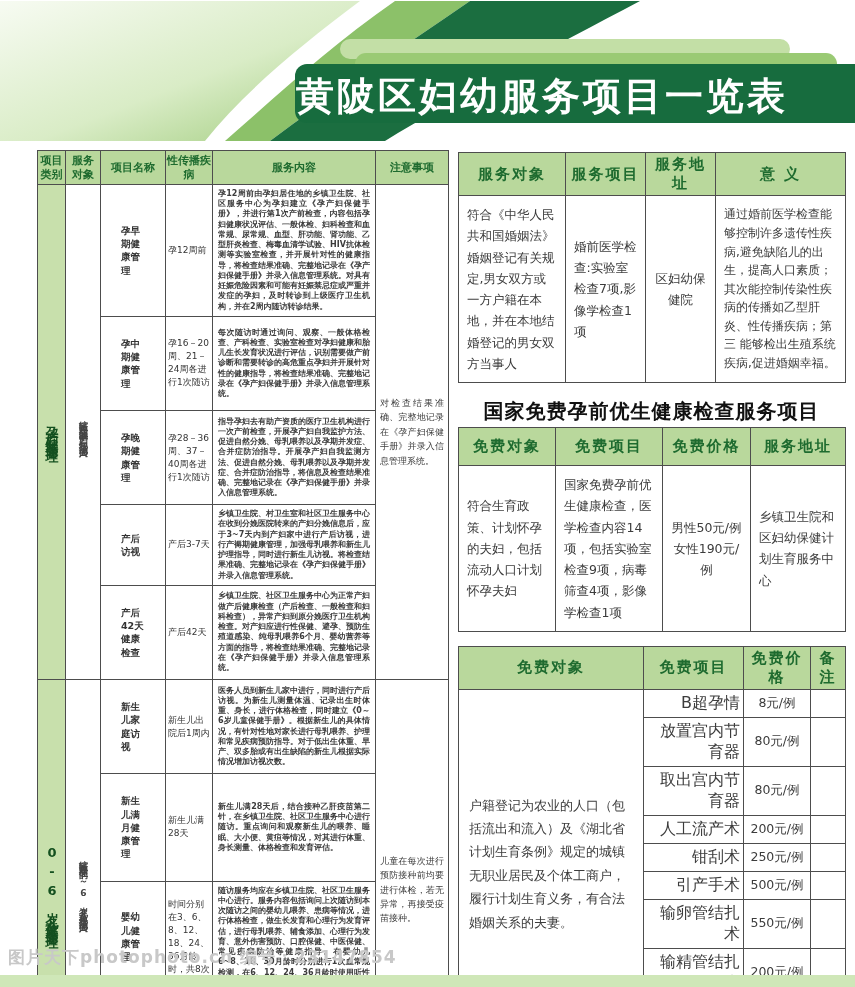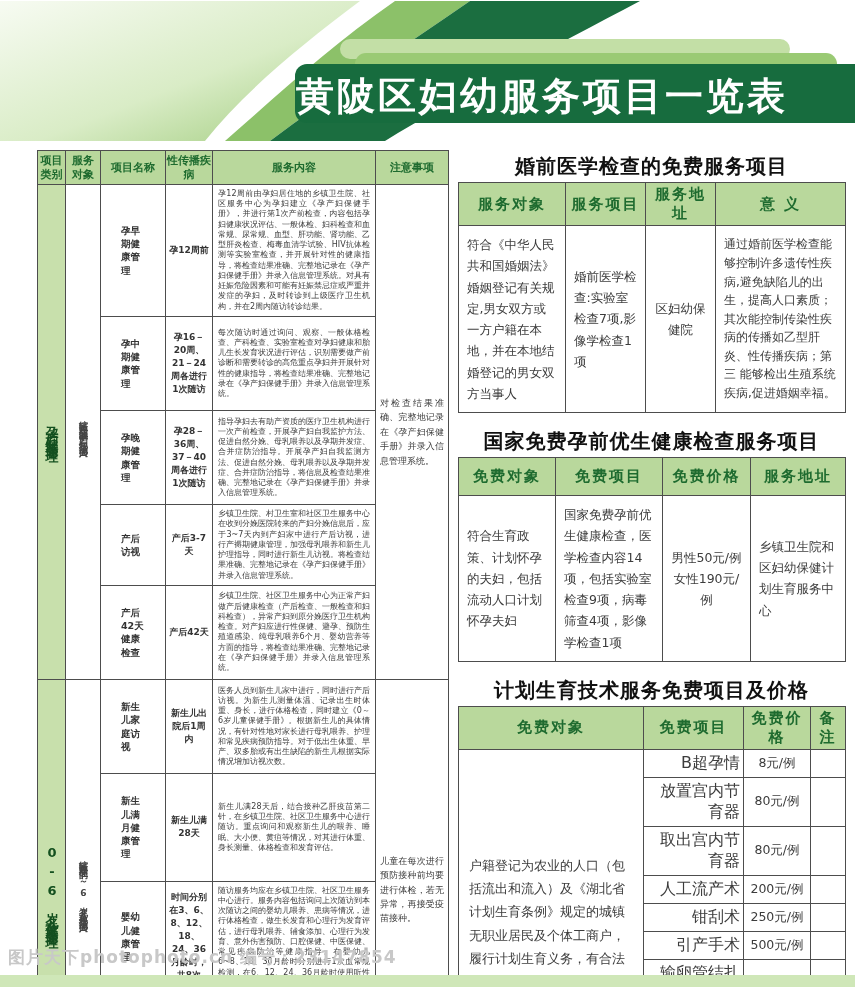--- a/index.html
+++ b/index.html
@@ -22,22 +22,22 @@
   table.grid th, table.grid td { border:1px solid #4d4d4d; vertical-align:middle; overflow:hidden; }
   table.grid th { background:#b9d89c; color:#1e6b2f; font-weight:bold; }
   .main th { font-size:11px; line-height:1.25; padding:2px 1px; height:34px; }
   .vcat { background:#c8e0ac; text-align:center; }
   .vcat span { writing-mode:vertical-lr; text-orientation:upright; font-size:13px; font-weight:bold;
     color:#14501f; letter-spacing:4px; display:inline-block; }
   .vtarget { background:#ffffff; text-align:center; }
   .vtarget span { writing-mode:vertical-lr; text-orientation:upright; font-size:9px; font-weight:bold;
     color:#444444; letter-spacing:2px; display:inline-block; }
   .pname { font-size:9.5px; font-weight:bold; color:#333333; text-align:left; padding:20px; line-height:1.4; }
-  .ptime { font-size:9px; font-weight:bold; color:#333333; text-align:center; padding:2px; line-height:1.45; }
-  .pcontent { font-size:8px; color:#3c3c3c; text-align:justify; padding:4px 5px; line-height:1.28; }
+  .ptime { font-size:9px; font-weight:normal; color:#333333; text-align:left; padding:2px; line-height:1.45; }
+  .pcontent { font-size:8px; color:#3c3c3c; text-align:justify; padding:4px 5px; line-height:1.28;font-weight:bold; }
   .pnote { font-size:9px; color:#3c3c3c; text-align:justify; padding:4px 4px; line-height:1.6;font-family:Liberation Serif, serif; }
 
   
   .right-col { position:absolute; left:458px; top:152px; width:387px; }
   .right-col .sec-title { font-size:20px; height:30px; line-height:28px; }
   .right-col table.grid { margin-bottom:14px; }
   .rhead th { font-size:15px; letter-spacing:2px; height:38px; padding:2px; }
   .rcell { font-size:12.5px; color:#3c3c3c; line-height:1.7; padding:8px; }
   .rcell-left { text-align:left; }
   .rcell-center { text-align:center; }
@@ -148,21 +148,20 @@
         <td class="pname">学龄前儿童健康管理</td>
         <td class="ptime">4～6岁每年一次</td>
         <td class="pcontent">为4～6岁儿童每年提供一次健康管理服务。散居儿童的健康管理服务应在乡镇卫生院、社区卫生服务中心进行，集体儿童可在托幼机构进行。服务内容包括询问上次随访到本次随访之间的膳食、患病等情况，进行体格检查、生长发育和心理行为发育评估、血常规检测和视力筛查，进行合理膳食、心理行为发育、意外伤害预防、口腔保健、中医保健、常见疾病防治等健康指导。</td>
       </tr>
     </tbody>
       </table>
   </div>
 
   <div class="right-col">
 
-    <div class="sec-title">婚前医学检查的免费服务项目</div>
     <table class="grid">
       <colgroup>
         <col style="width:107px">
           <col style="width:80px">
           <col style="width:70px">
           <col style="width:130px">
       </colgroup>
       <tbody>
           <tr class="rhead">
         <th>服务对象</th>
@@ -199,21 +198,20 @@
         <td class="rcell rcell-left">国家免费孕前优生健康检查，医学检查内容14项，包括实验室检查9项，病毒筛查4项，影像学检查1项</td>
         <td class="rcell price-lines">
           <div>男性50元/例</div>
           <div>女性190元/例</div>
         </td>
         <td class="rcell rcell-left">乡镇卫生院和区妇幼保健计划生育服务中心</td>
       </tr>
     </tbody>
       </table>
 
-    <div class="sec-title">计划生育技术服务免费项目及价格</div>
     <table class="grid">
       <colgroup>
         <col style="width:185px">
           <col style="width:100px">
           <col style="width:67px">
           <col style="width:35px">
       </colgroup>
       <tbody>
           <tr class="rhead">
         <th>免费对象</th>

